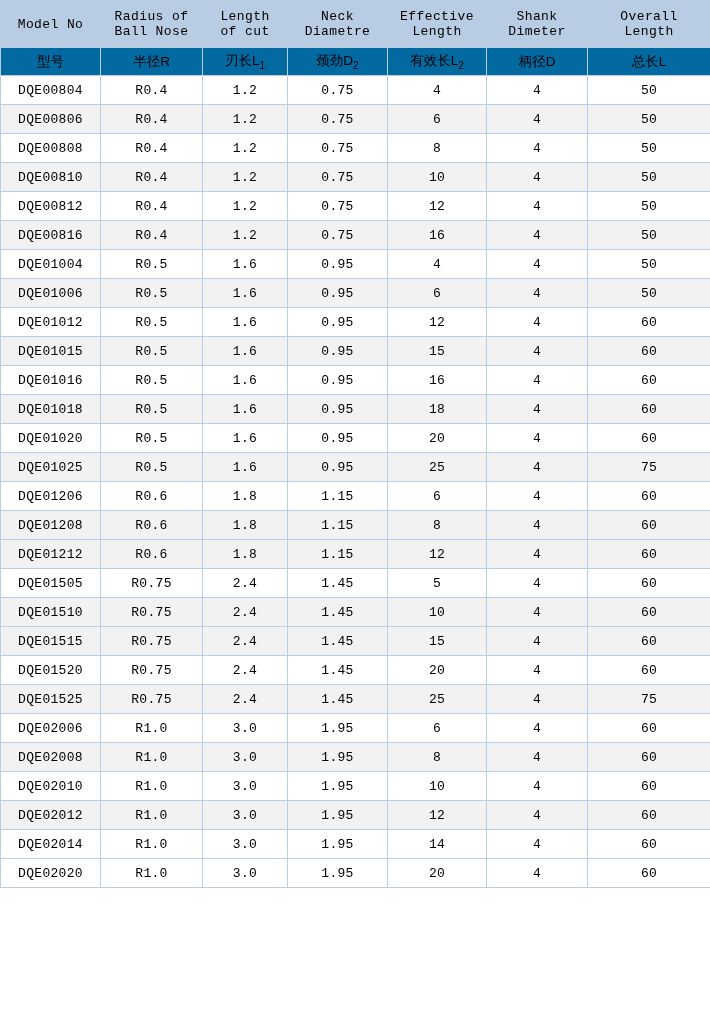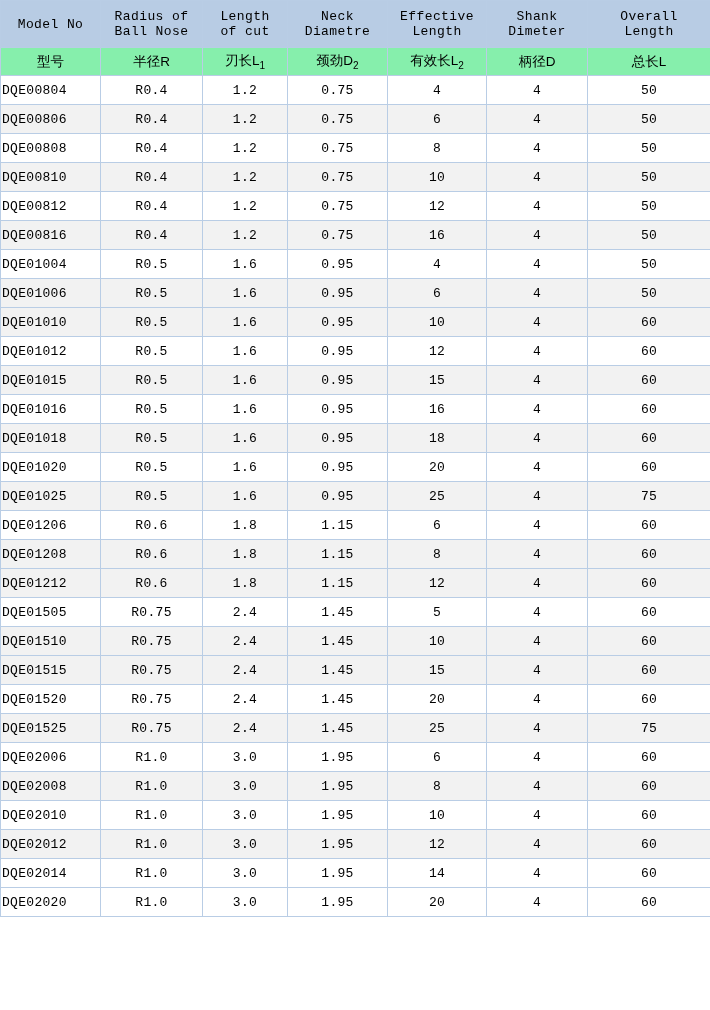--- a/index.html
+++ b/index.html
@@ -34,40 +34,40 @@
   thead tr.header-en th {
     background: #b8cce4;
     height: 44px;
     font-weight: normal;
     font-size: 13px;
     line-height: 15px;
     font-family: "Liberation Mono", monospace;
     letter-spacing: 0.4px;
   }
   thead tr.header-cn th {
-    background: #86efac;
+    background: #0369a1;
     height: 25px;
     font-weight: normal;
     font-size: 13.5px;
     font-family: "Liberation Sans", sans-serif;
   }
   thead tr.header-cn th .sub {
     font-size: 10px;
     vertical-align: sub;
   }
   tbody td {
     height: 26px;
     font-size: 13px;
     font-family: "Liberation Mono", monospace;
     letter-spacing: 0.3px;
   }
   tbody tr.odd td { background: #ffffff; }
   tbody tr.even td { background: #f2f2f2; }
   tbody td.model {
-    text-align: left;
+    text-align: center;
   }
 </style>
 </head>
 <body>
 
 <table class="spec-table">
   <colgroup>
     <col class="c0">
       <col class="c1">
       <col class="c2">
@@ -162,29 +162,20 @@
       </tr>
       <tr class="even">
         <td class="model">DQE01006</td>
         <td>R0.5</td>
         <td>1.6</td>
         <td>0.95</td>
         <td>6</td>
         <td>4</td>
         <td>50</td>
       </tr>
-      <tr class="even">
-        <td class="model">DQE01010</td>
-        <td>R0.5</td>
-        <td>1.6</td>
-        <td>0.95</td>
-        <td>10</td>
-        <td>4</td>
-        <td>60</td>
-      </tr>
       <tr class="odd">
         <td class="model">DQE01012</td>
         <td>R0.5</td>
         <td>1.6</td>
         <td>0.95</td>
         <td>12</td>
         <td>4</td>
         <td>60</td>
       </tr>
       <tr class="even">

